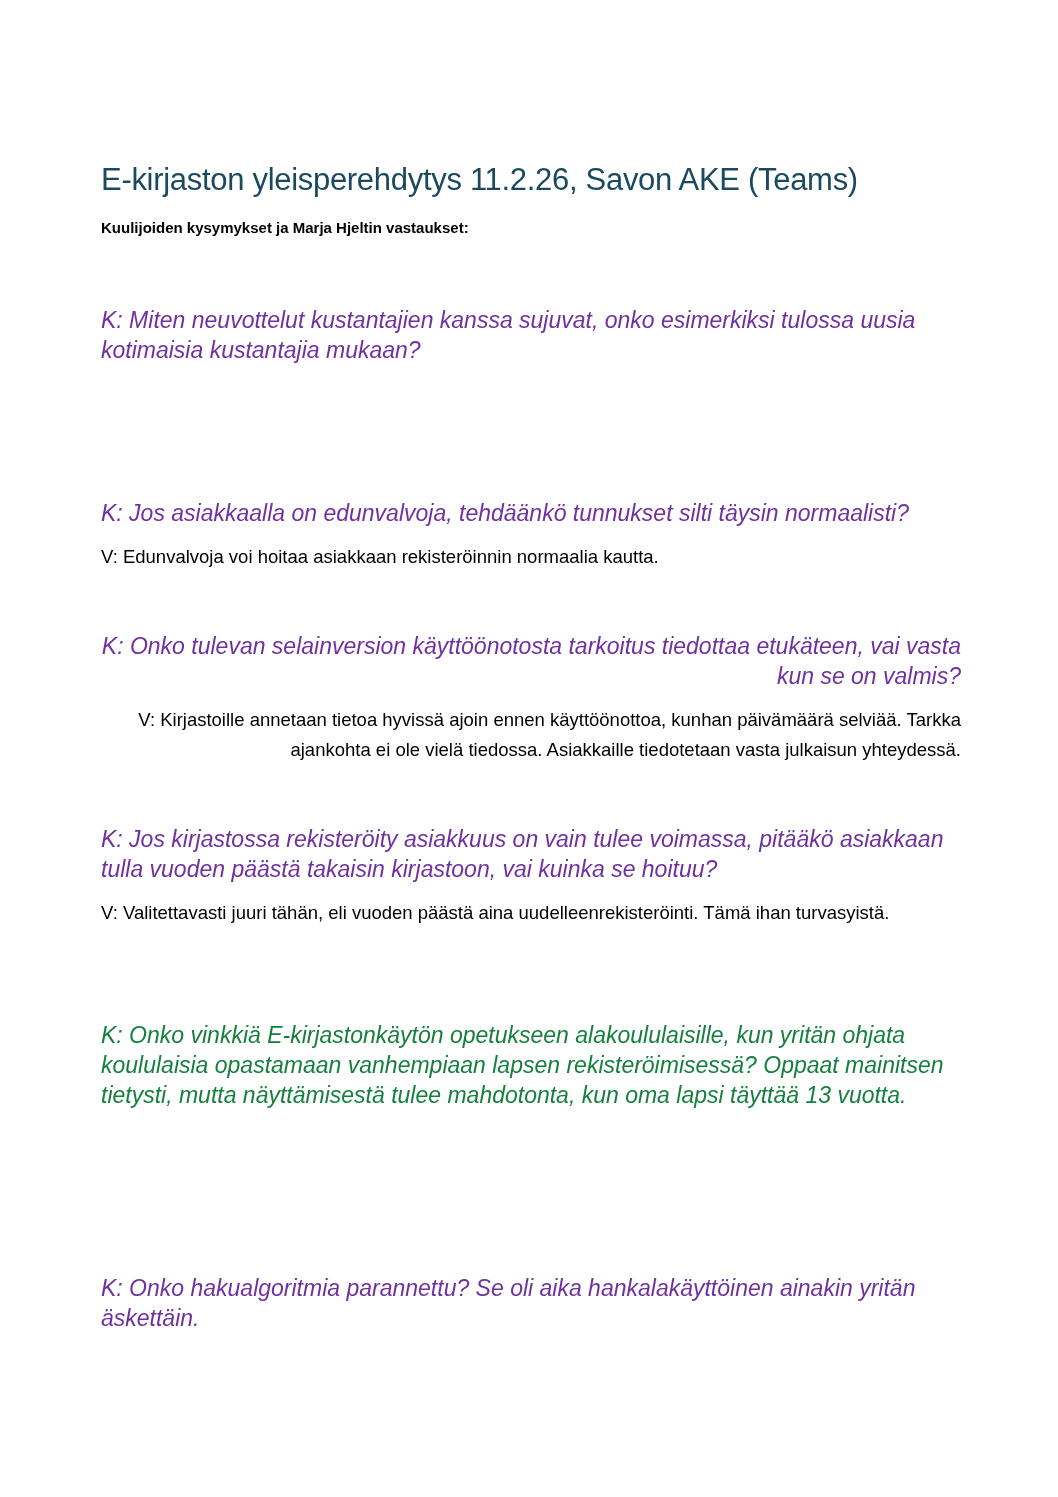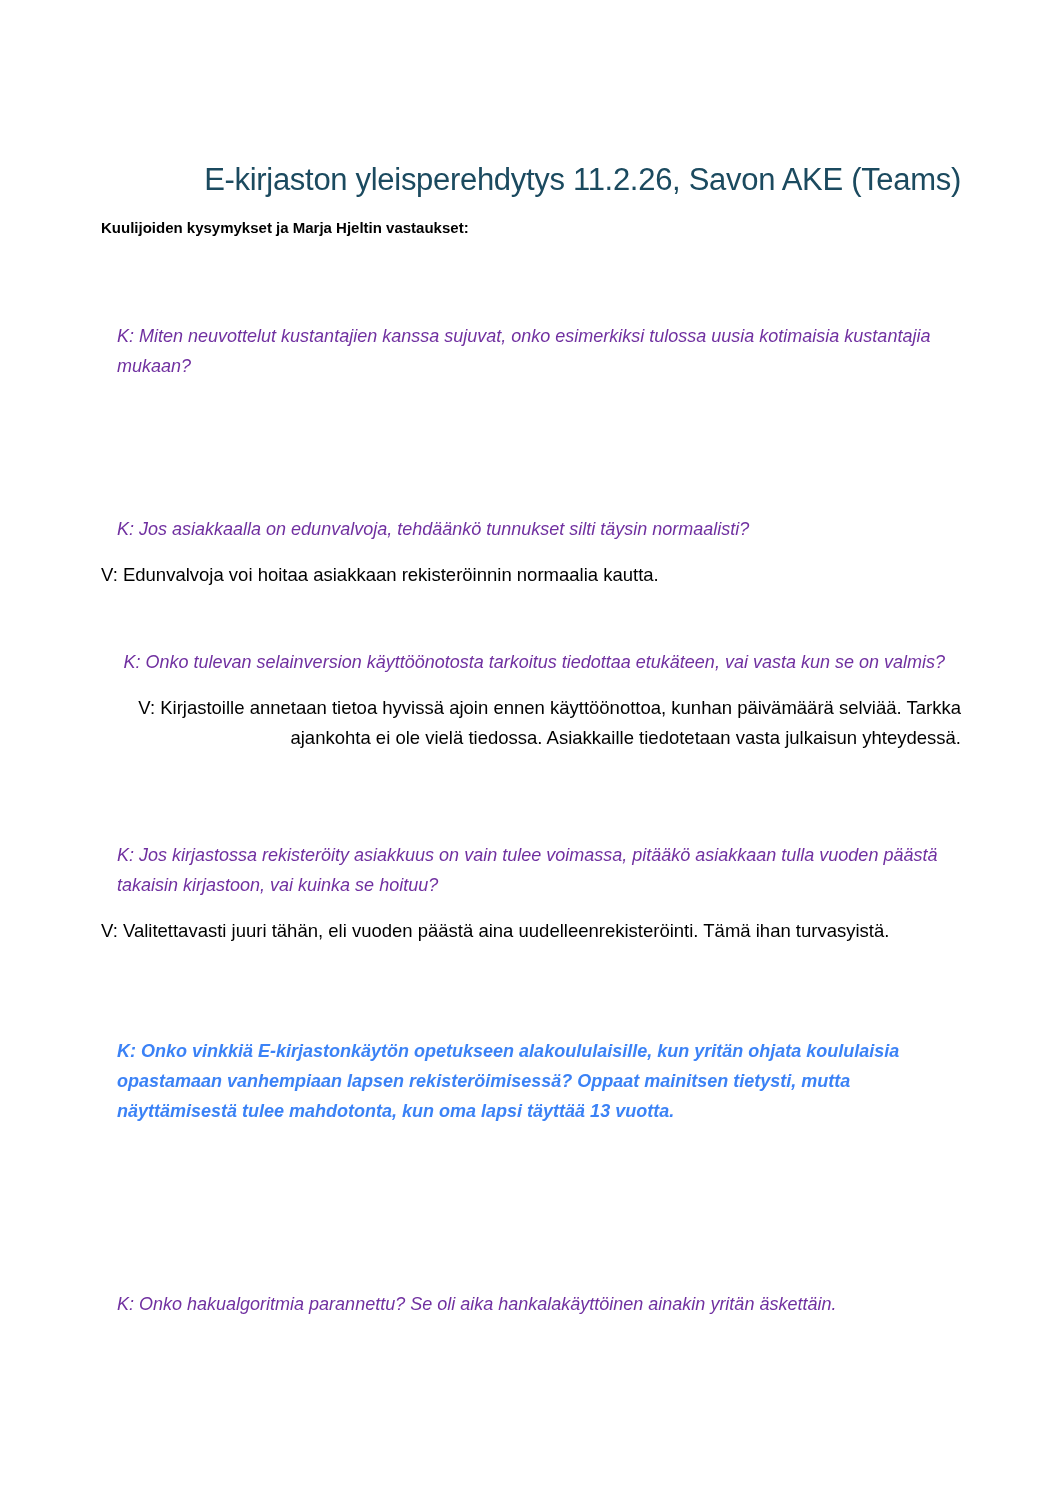--- a/index.html
+++ b/index.html
@@ -20,38 +20,37 @@
       left: 101px;
       top: 158px;
       width: 860px;
     }
     .doc-title {
       font-size: 31px;
       line-height: 44px;
       font-weight: normal;
       margin: 0;
       letter-spacing: -0.3px;
-      text-align: right;
     }
     .doc-subtitle {
       font-size: 15px;
       font-weight: bold;
       line-height: 28px;
       margin: 12px 0 0 0;
     }
     .qa {
       position: absolute;
       left: 101px;
       width: 860px;
     }
     .question {
       font-style: italic;
-      font-size: 18px;
+      font-size: 23px;
       line-height: 30px;
-      margin: 16px;
+      margin: 0;
     }
     .answer {
       font-size: 18.5px;
       line-height: 30px;
       margin: 14px 0 0 0;
     }
   </style>
 </head>
 <body>
 
@@ -73,18 +72,18 @@
   <p class="question" style="color:#7030a0;">K: Onko tulevan selainversion käyttöönotosta tarkoitus tiedottaa etukäteen, vai vasta kun se on valmis?</p>
   <p class="answer">V: Kirjastoille annetaan tietoa hyvissä ajoin ennen käyttöönottoa, kunhan päivämäärä selviää. Tarkka ajankohta ei ole vielä tiedossa. Asiakkaille tiedotetaan vasta julkaisun yhteydessä.</p>
 </div>
 
 <div class="qa" style="top:824px;">
   <p class="question" style="color:#7030a0;">K: Jos kirjastossa rekisteröity asiakkuus on vain tulee voimassa, pitääkö asiakkaan tulla vuoden päästä takaisin kirjastoon, vai kuinka se hoituu?</p>
   <p class="answer">V: Valitettavasti juuri tähän, eli vuoden päästä aina uudelleenrekisteröinti. Tämä ihan turvasyistä.</p>
 </div>
 
 <div class="qa" style="top:1020px;">
-  <p class="question" style="color:#3b82f6;font-weight:bold;">K: Onko vinkkiä E-kirjastonkäytön opetukseen alakoululaisille, kun yritän ohjata koululaisia opastamaan vanhempiaan lapsen rekisteröimisessä? Oppaat mainitsen tietysti, mutta näyttämisestä tulee mahdotonta, kun oma lapsi täyttää 13 vuotta.</p>
+  <p class="question" style="color:#15803d;">K: Onko vinkkiä E-kirjastonkäytön opetukseen alakoululaisille, kun yritän ohjata koululaisia opastamaan vanhempiaan lapsen rekisteröimisessä? Oppaat mainitsen tietysti, mutta näyttämisestä tulee mahdotonta, kun oma lapsi täyttää 13 vuotta.</p>
 </div>
 
 <div class="qa" style="top:1273px;">
   <p class="question" style="color:#7030a0;">K: Onko hakualgoritmia parannettu? Se oli aika hankalakäyttöinen ainakin yritän äskettäin.</p>
 </div>
 
 </body></html>

